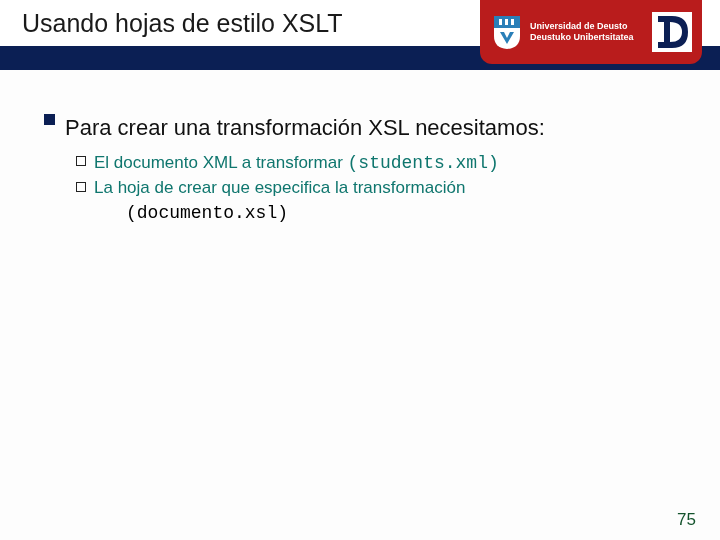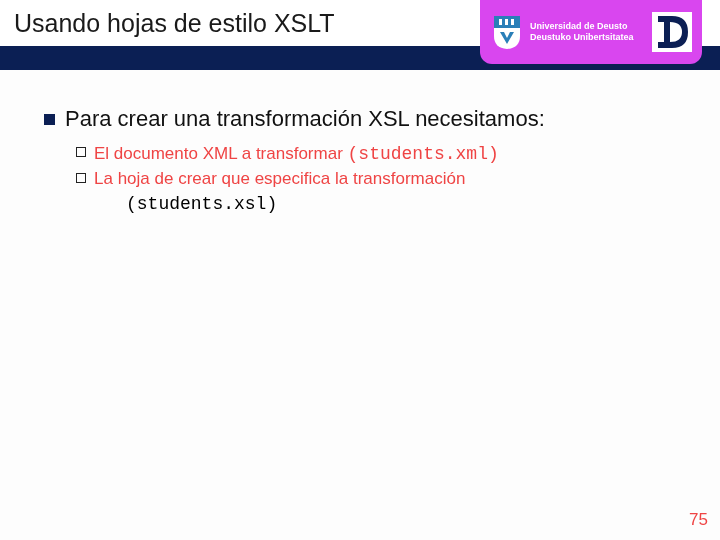--- a/index.html
+++ b/index.html
@@ -17,42 +17,42 @@
     width: 100%;
   }
   .title-area {
     position: absolute;
     top: 0; left: 0;
     width: 100%;
     height: 46px;
     background: #fff;
     display: flex;
     align-items: center;
-    padding-left: 14px;
+    padding-left: 22px;
   }
   .title-area h1 {
     font-size: 25px;
     font-weight: 400;
     color: #1a1a1a;
   }
   .navy-band {
     position: absolute;
     top: 46px;
     left: 0;
     width: 100%;
     height: 24px;
     background: #0b1f54;
   }
   .logo-tab {
     position: absolute;
     top: 0;
     right: 18px;
     width: 222px;
     height: 64px;
-    background: #d946ef;
+    background: #b91c1c;
     border-bottom-left-radius: 12px;
     border-bottom-right-radius: 12px;
     display: flex;
     align-items: center;
     padding: 6px 10px 6px 12px;
     gap: 8px;
   }
   .logo-shield {
     width: 30px;
     height: 36px;
@@ -82,56 +82,57 @@
   .sq-bullet {
     width: 11px;
     height: 11px;
     background: #0b1f54;
     margin-top: 8px;
     flex: 0 0 auto;
   }
   .level1-text {
     font-size: 22px;
     color: #111;
+    margin-top: 9px;
   }
   .sublist {
     padding-left: 32px;
   }
   .level2 {
     display: flex;
     gap: 8px;
     margin-bottom: 2px;
     align-items: flex-start;
   }
   .hollow-bullet {
     width: 10px;
     height: 10px;
     border: 1.5px solid #222;
     margin-top: 5px;
     flex: 0 0 auto;
   }
   .level2-text {
     font-size: 17px;
-    color: #ef4444;
+    color: #0f766e;
     line-height: 1.35;
   }
   .mono {
     font-family: "Courier New", Courier, monospace;
     font-size: 18px;
   }
   .continuation {
     padding-left: 50px;
     font-size: 18px;
   }
   .page-num {
     position: absolute;
     bottom: 10px;
-    right: 12px;
+    right: 24px;
     font-size: 17px;
-    color: #ef4444;
+    color: #14532d;
   }
 </style>
 </head>
 <body>
 
 <div class="header">
   <div class="title-area">
     <h1>Usando hojas de estilo XSLT</h1>
   </div>
   <div class="navy-band"></div>
@@ -167,18 +168,18 @@
         <span>El documento XML a transformar </span><span class="mono">(students.xml)</span>
       </div>
     </div>
     <div class="level2">
       <div class="hollow-bullet"></div>
       <div class="level2-text">
         <span>La hoja de crear que especifica la transformación</span>
       </div>
     </div>
     <div class="continuation">
-      <span class="mono">(students.xsl)</span>
+      <span class="mono">(documento.xsl)</span>
     </div>
   </div>
 </div>
 
 <div class="page-num">75</div>
 
 </body></html>

